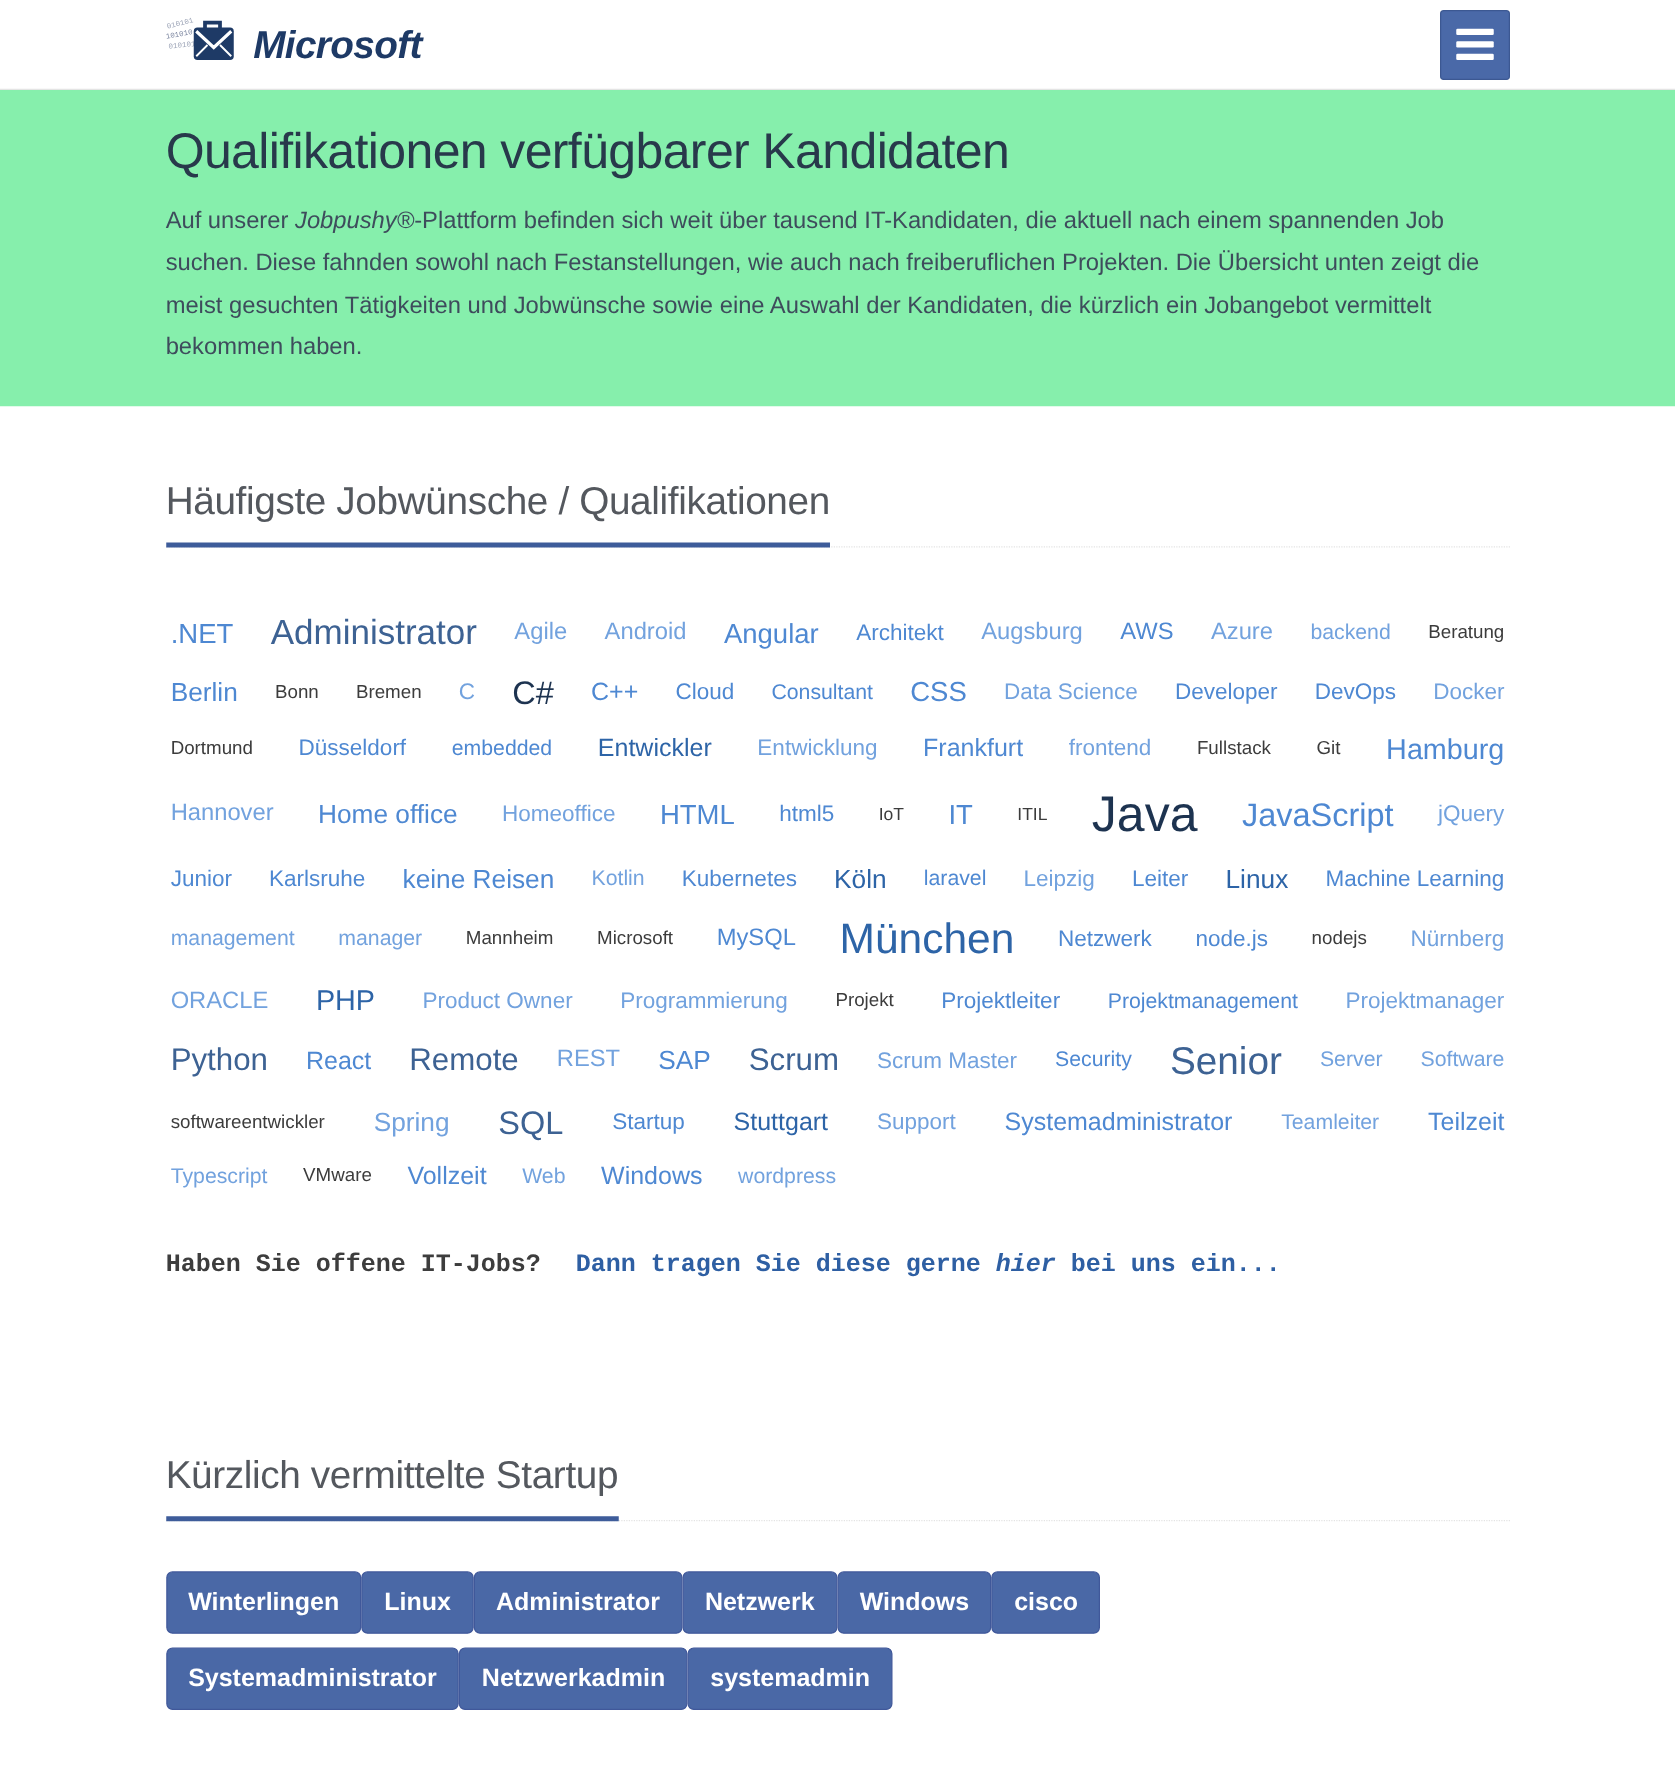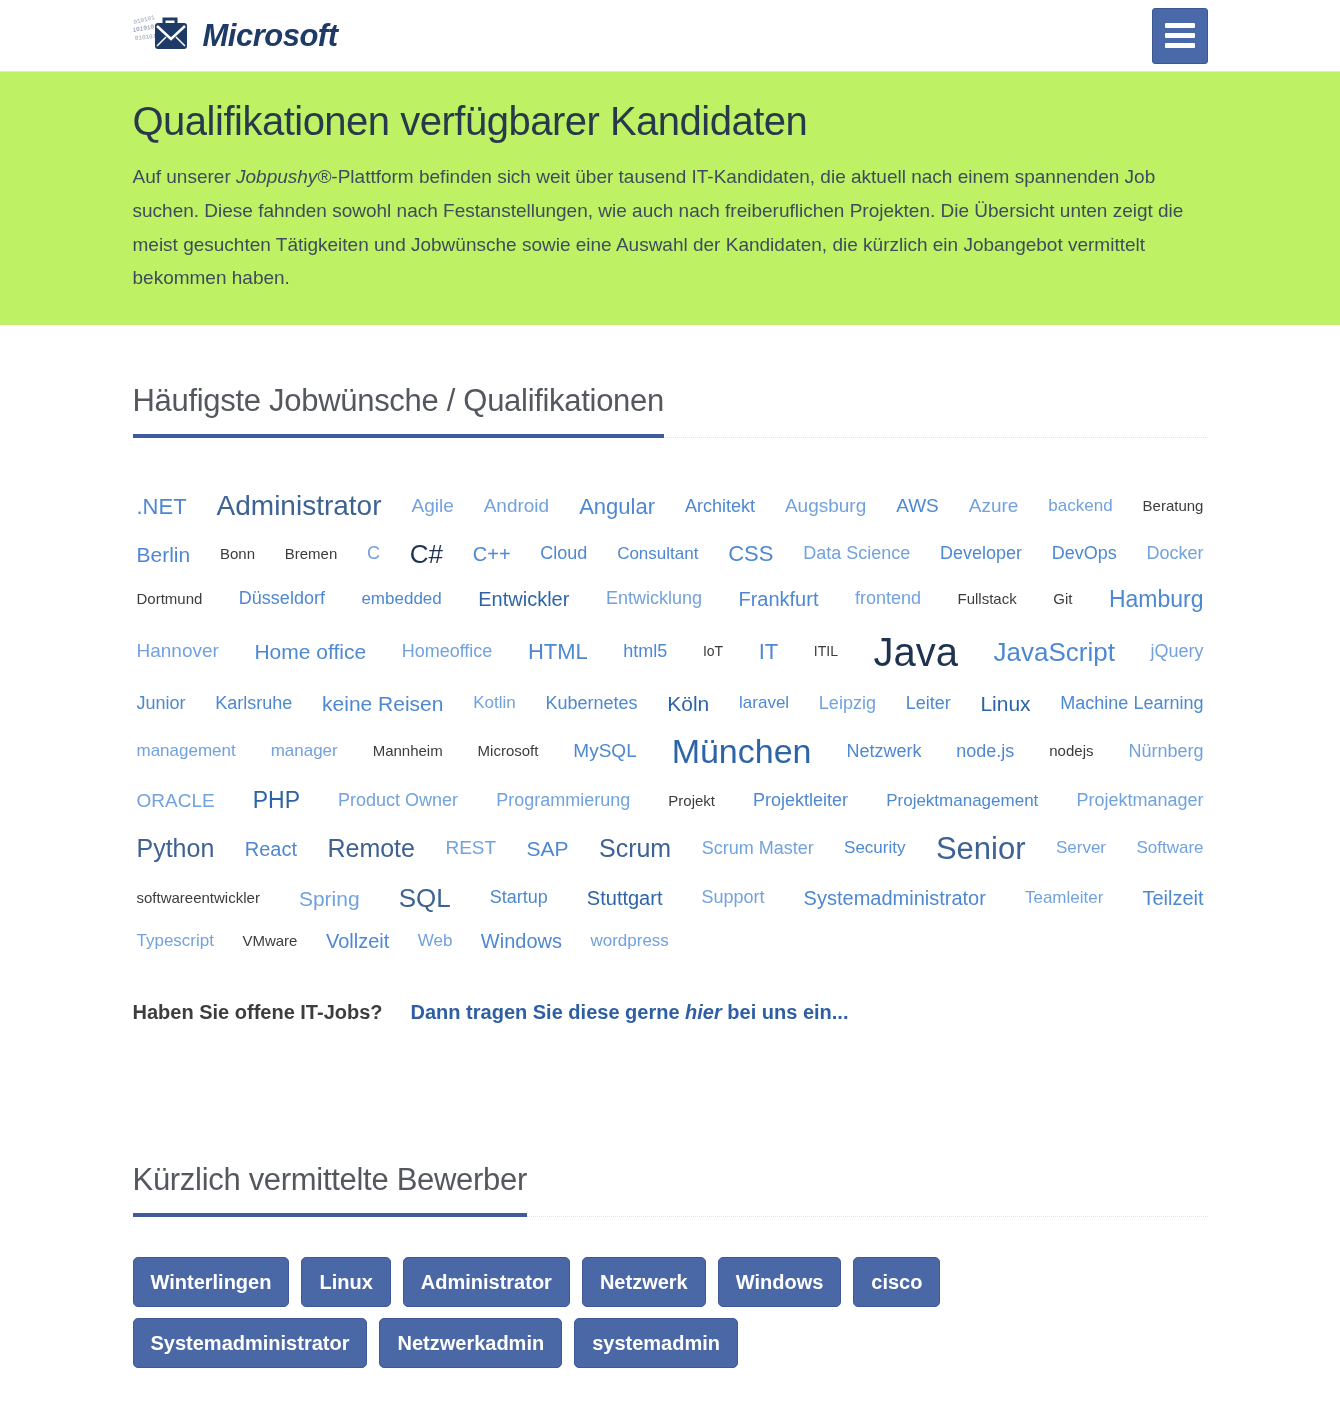--- a/index.html
+++ b/index.html
@@ -63,21 +63,21 @@
     display: block;
     width: 30px;
     height: 5px;
     background: #ffffff;
     border-radius: 1px;
     margin: 5px 0;
   }
 
   
   .hero {
-    background: #bef264;
+    background: #86efac;
     padding: 27px 0 30px 0;
   }
   .page-title {
     font-size: 40px;
     font-weight: 400;
     color: #28394b;
     letter-spacing: -0.5px;
     margin-bottom: 16px;
   }
   .intro {
@@ -121,36 +121,36 @@
     white-space: nowrap;
     cursor: pointer;
     text-decoration: none;
   }
 
   
   .cta-row {
     margin-top: 34px;
     font-size: 20px;
     font-weight: bold;
+    font-family: Liberation Mono, monospace;
   }
   .cta-question { color: #3d3d3d; }
   .cta-link {
     margin-left: 28px;
     color: #2e5fa3;
     text-decoration: none;
     cursor: pointer;
   }
   .cta-link em { font-style: italic; }
 
   
   .placed-buttons { margin-top: 40px; padding-bottom: 30px; }
   .button-row {
     display: flex;
     flex-wrap: wrap;
-    gap: 12px;
     margin-bottom: 11px;
   }
   .placed-btn {
     background: #4a68a6;
     border: 1px solid #40589a;
     border-radius: 5px;
     color: #ffffff;
     font-family: "Liberation Sans", sans-serif;
     font-size: 20px;
     font-weight: bold;
@@ -202,21 +202,21 @@
 
   <div class="tag-cloud"><a class="tag" style="font-size: 22px; color: rgb(78, 136, 210);">.NET</a> <a class="tag" style="font-size: 28px; color: rgb(61, 98, 147);">Administrator</a> <a class="tag" style="font-size: 19px; color: rgb(114, 162, 222);">Agile</a> <a class="tag" style="font-size: 19px; color: rgb(114, 162, 222);">Android</a> <a class="tag" style="font-size: 22px; color: rgb(78, 136, 210);">Angular</a> <a class="tag" style="font-size: 18px; color: rgb(78, 136, 210);">Architekt</a> <a class="tag" style="font-size: 19px; color: rgb(114, 162, 222);">Augsburg</a> <a class="tag" style="font-size: 19px; color: rgb(78, 136, 210);">AWS</a> <a class="tag" style="font-size: 19px; color: rgb(114, 162, 222);">Azure</a> <a class="tag" style="font-size: 17px; color: rgb(114, 162, 222);">backend</a> <a class="tag" style="font-size: 15px; color: rgb(60, 60, 60);">Beratung</a> <a class="tag" style="font-size: 21px; color: rgb(78, 136, 210);">Berlin</a> <a class="tag" style="font-size: 15px; color: rgb(60, 60, 60);">Bonn</a> <a class="tag" style="font-size: 15px; color: rgb(60, 60, 60);">Bremen</a> <a class="tag" style="font-size: 18px; color: rgb(114, 162, 222);">C</a> <a class="tag" style="font-size: 26px; color: rgb(29, 51, 80);">C#</a> <a class="tag" style="font-size: 20px; color: rgb(78, 136, 210);">C++</a> <a class="tag" style="font-size: 18px; color: rgb(78, 136, 210);">Cloud</a> <a class="tag" style="font-size: 17px; color: rgb(78, 136, 210);">Consultant</a> <a class="tag" style="font-size: 22px; color: rgb(78, 136, 210);">CSS</a> <a class="tag" style="font-size: 18px; color: rgb(114, 162, 222);">Data Science</a> <a class="tag" style="font-size: 18px; color: rgb(78, 136, 210);">Developer</a> <a class="tag" style="font-size: 18px; color: rgb(78, 136, 210);">DevOps</a> <a class="tag" style="font-size: 18px; color: rgb(114, 162, 222);">Docker</a> <a class="tag" style="font-size: 15px; color: rgb(60, 60, 60);">Dortmund</a> <a class="tag" style="font-size: 18px; color: rgb(78, 136, 210);">Düsseldorf</a> <a class="tag" style="font-size: 17px; color: rgb(78, 136, 210);">embedded</a> <a class="tag" style="font-size: 20px; color: rgb(45, 100, 167);">Entwickler</a> <a class="tag" style="font-size: 18px; color: rgb(114, 162, 222);">Entwicklung</a> <a class="tag" style="font-size: 20px; color: rgb(78, 136, 210);">Frankfurt</a> <a class="tag" style="font-size: 18px; color: rgb(114, 162, 222);">frontend</a> <a class="tag" style="font-size: 15px; color: rgb(60, 60, 60);">Fullstack</a> <a class="tag" style="font-size: 15px; color: rgb(60, 60, 60);">Git</a> <a class="tag" style="font-size: 23px; color: rgb(78, 136, 210);">Hamburg</a> <a class="tag" style="font-size: 19px; color: rgb(114, 162, 222);">Hannover</a> <a class="tag" style="font-size: 21px; color: rgb(78, 136, 210);">Home office</a> <a class="tag" style="font-size: 18px; color: rgb(114, 162, 222);">Homeoffice</a> <a class="tag" style="font-size: 22px; color: rgb(78, 136, 210);">HTML</a> <a class="tag" style="font-size: 18px; color: rgb(78, 136, 210);">html5</a> <a class="tag" style="font-size: 14px; color: rgb(60, 60, 60);">IoT</a> <a class="tag" style="font-size: 22px; color: rgb(78, 136, 210);">IT</a> <a class="tag" style="font-size: 14px; color: rgb(60, 60, 60);">ITIL</a> <a class="tag" style="font-size: 40px; color: rgb(29, 51, 80);">Java</a> <a class="tag" style="font-size: 26px; color: rgb(78, 136, 210);">JavaScript</a> <a class="tag" style="font-size: 18px; color: rgb(114, 162, 222);">jQuery</a> <a class="tag" style="font-size: 18px; color: rgb(78, 136, 210);">Junior</a> <a class="tag" style="font-size: 18px; color: rgb(78, 136, 210);">Karlsruhe</a> <a class="tag" style="font-size: 21px; color: rgb(78, 136, 210);">keine Reisen</a> <a class="tag" style="font-size: 17px; color: rgb(114, 162, 222);">Kotlin</a> <a class="tag" style="font-size: 18px; color: rgb(78, 136, 210);">Kubernetes</a> <a class="tag" style="font-size: 21px; color: rgb(45, 100, 167);">Köln</a> <a class="tag" style="font-size: 17px; color: rgb(78, 136, 210);">laravel</a> <a class="tag" style="font-size: 18px; color: rgb(114, 162, 222);">Leipzig</a> <a class="tag" style="font-size: 18px; color: rgb(78, 136, 210);">Leiter</a> <a class="tag" style="font-size: 21px; color: rgb(45, 100, 167);">Linux</a> <a class="tag" style="font-size: 18px; color: rgb(78, 136, 210);">Machine Learning</a> <a class="tag" style="font-size: 17px; color: rgb(114, 162, 222);">management</a> <a class="tag" style="font-size: 17px; color: rgb(114, 162, 222);">manager</a> <a class="tag" style="font-size: 15px; color: rgb(60, 60, 60);">Mannheim</a> <a class="tag" style="font-size: 15px; color: rgb(60, 60, 60);">Microsoft</a> <a class="tag" style="font-size: 19px; color: rgb(78, 136, 210);">MySQL</a> <a class="tag" style="font-size: 34px; color: rgb(45, 100, 167);">München</a> <a class="tag" style="font-size: 18px; color: rgb(78, 136, 210);">Netzwerk</a> <a class="tag" style="font-size: 18px; color: rgb(78, 136, 210);">node.js</a> <a class="tag" style="font-size: 15px; color: rgb(60, 60, 60);">nodejs</a> <a class="tag" style="font-size: 18px; color: rgb(114, 162, 222);">Nürnberg</a> <a class="tag" style="font-size: 19px; color: rgb(114, 162, 222);">ORACLE</a> <a class="tag" style="font-size: 23px; color: rgb(45, 100, 167);">PHP</a> <a class="tag" style="font-size: 18px; color: rgb(114, 162, 222);">Product Owner</a> <a class="tag" style="font-size: 18px; color: rgb(114, 162, 222);">Programmierung</a> <a class="tag" style="font-size: 15px; color: rgb(60, 60, 60);">Projekt</a> <a class="tag" style="font-size: 18px; color: rgb(78, 136, 210);">Projektleiter</a> <a class="tag" style="font-size: 17px; color: rgb(78, 136, 210);">Projektmanagement</a> <a class="tag" style="font-size: 18px; color: rgb(114, 162, 222);">Projektmanager</a> <a class="tag" style="font-size: 25px; color: rgb(61, 98, 147);">Python</a> <a class="tag" style="font-size: 20px; color: rgb(78, 136, 210);">React</a> <a class="tag" style="font-size: 25px; color: rgb(61, 98, 147);">Remote</a> <a class="tag" style="font-size: 19px; color: rgb(114, 162, 222);">REST</a> <a class="tag" style="font-size: 21px; color: rgb(78, 136, 210);">SAP</a> <a class="tag" style="font-size: 25px; color: rgb(61, 98, 147);">Scrum</a> <a class="tag" style="font-size: 18px; color: rgb(114, 162, 222);">Scrum Master</a> <a class="tag" style="font-size: 17px; color: rgb(78, 136, 210);">Security</a> <a class="tag" style="font-size: 31px; color: rgb(61, 98, 147);">Senior</a> <a class="tag" style="font-size: 17px; color: rgb(114, 162, 222);">Server</a> <a class="tag" style="font-size: 17px; color: rgb(114, 162, 222);">Software</a> <a class="tag" style="font-size: 15px; color: rgb(60, 60, 60);">softwareentwickler</a> <a class="tag" style="font-size: 21px; color: rgb(114, 162, 222);">Spring</a> <a class="tag" style="font-size: 26px; color: rgb(61, 98, 147);">SQL</a> <a class="tag" style="font-size: 18px; color: rgb(78, 136, 210);">Startup</a> <a class="tag" style="font-size: 20px; color: rgb(45, 100, 167);">Stuttgart</a> <a class="tag" style="font-size: 18px; color: rgb(114, 162, 222);">Support</a> <a class="tag" style="font-size: 20px; color: rgb(78, 136, 210);">Systemadministrator</a> <a class="tag" style="font-size: 17px; color: rgb(114, 162, 222);">Teamleiter</a> <a class="tag" style="font-size: 20px; color: rgb(78, 136, 210);">Teilzeit</a> <a class="tag" style="font-size: 17px; color: rgb(114, 162, 222);">Typescript</a> <a class="tag" style="font-size: 15px; color: rgb(60, 60, 60);">VMware</a> <a class="tag" style="font-size: 20px; color: rgb(78, 136, 210);">Vollzeit</a> <a class="tag" style="font-size: 17px; color: rgb(114, 162, 222);">Web</a> <a class="tag" style="font-size: 20px; color: rgb(78, 136, 210);">Windows</a> <a class="tag" style="font-size: 17px; color: rgb(114, 162, 222);">wordpress</a> </div>
 
   <div class="cta-row">
     <span class="cta-question">Haben Sie offene IT-Jobs?</span><a class="cta-link"><span>Dann tragen Sie diese gerne </span><em>hier</em><span> bei uns ein...</span></a>
   </div>
 </section>
 
 <section class="container section-2">
   <div class="section-head-wrap">
-    <h2 class="section-head">Kürzlich vermittelte Bewerber</h2>
+    <h2 class="section-head">Kürzlich vermittelte Startup</h2>
   </div>
   <div class="placed-buttons">
       <div class="button-row">
         <button class="placed-btn">Winterlingen</button>
         <button class="placed-btn">Linux</button>
         <button class="placed-btn">Administrator</button>
         <button class="placed-btn">Netzwerk</button>
         <button class="placed-btn">Windows</button>
         <button class="placed-btn">cisco</button>
       </div>

